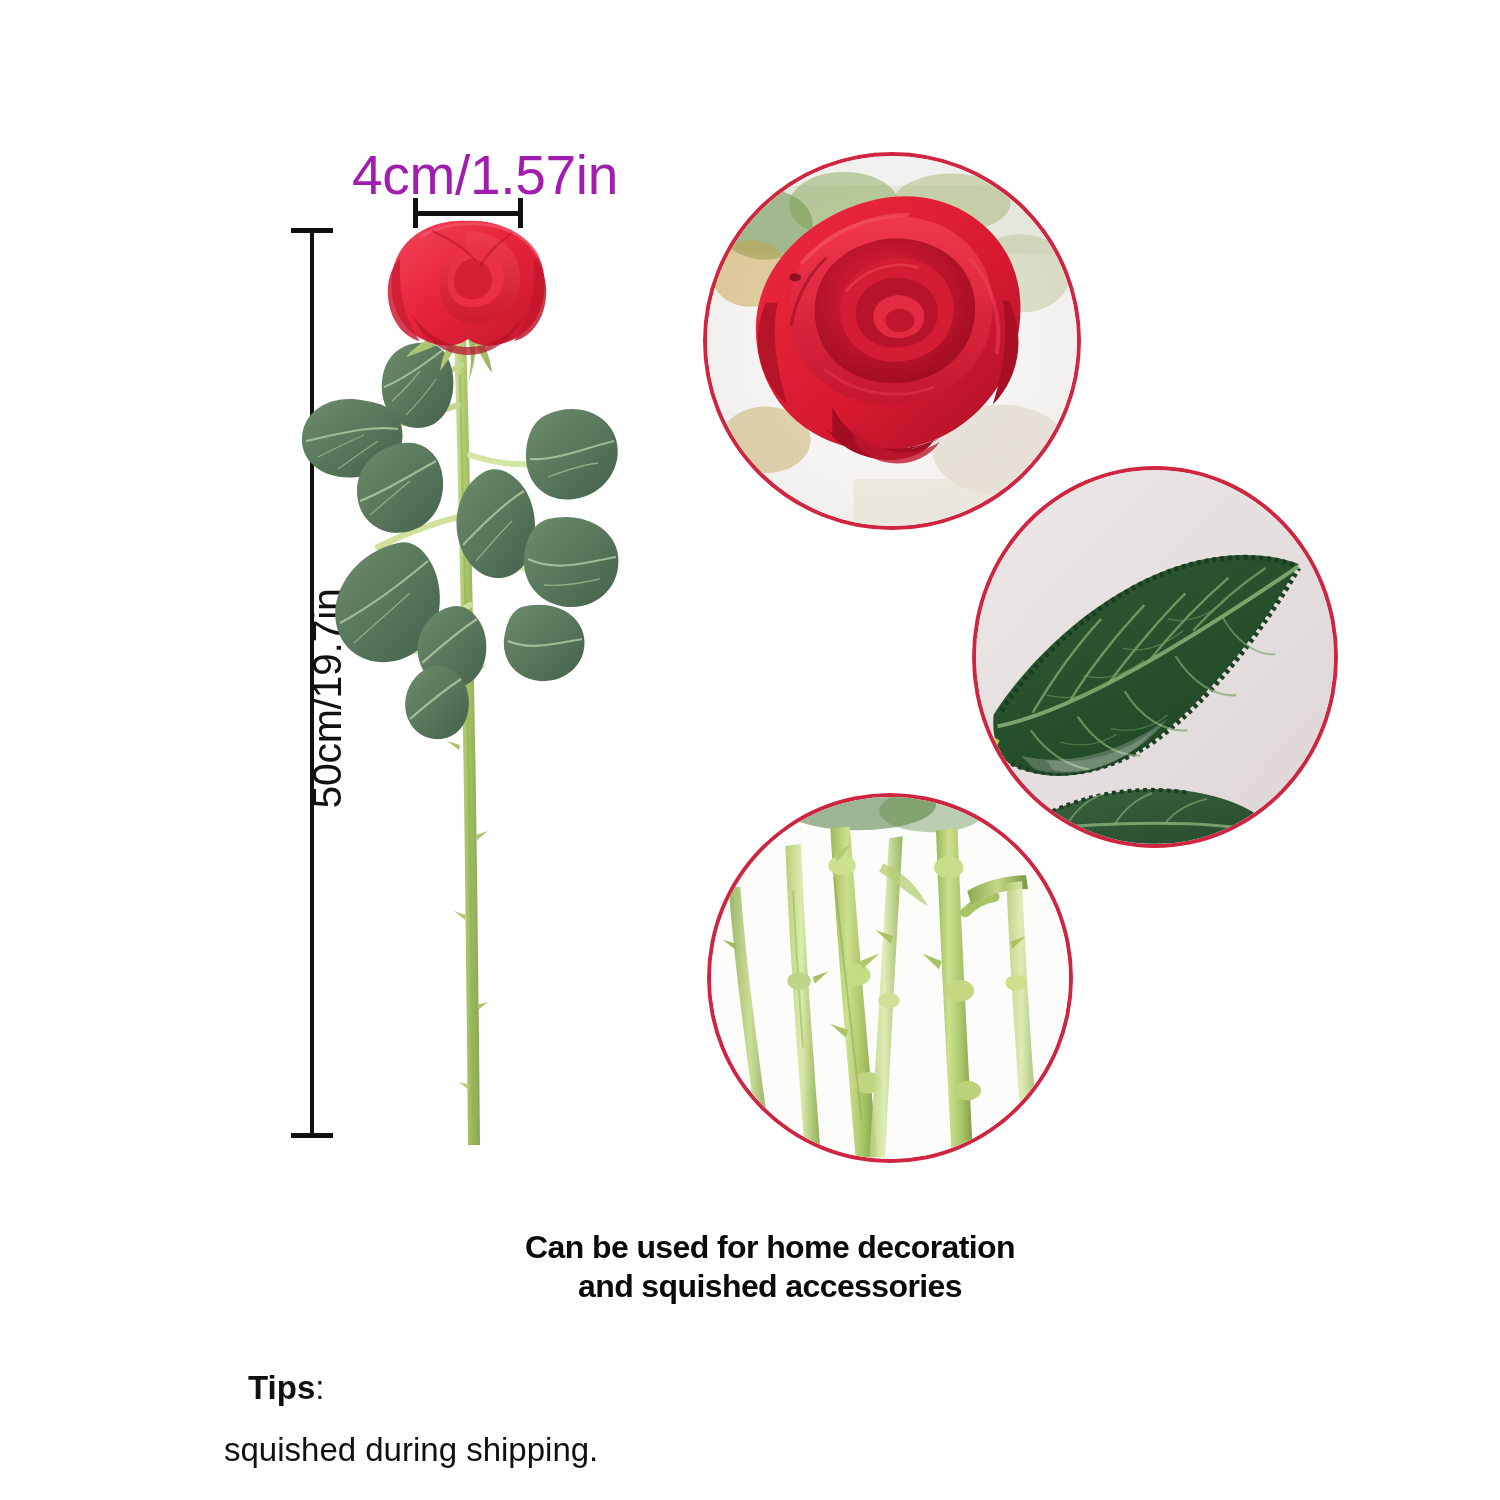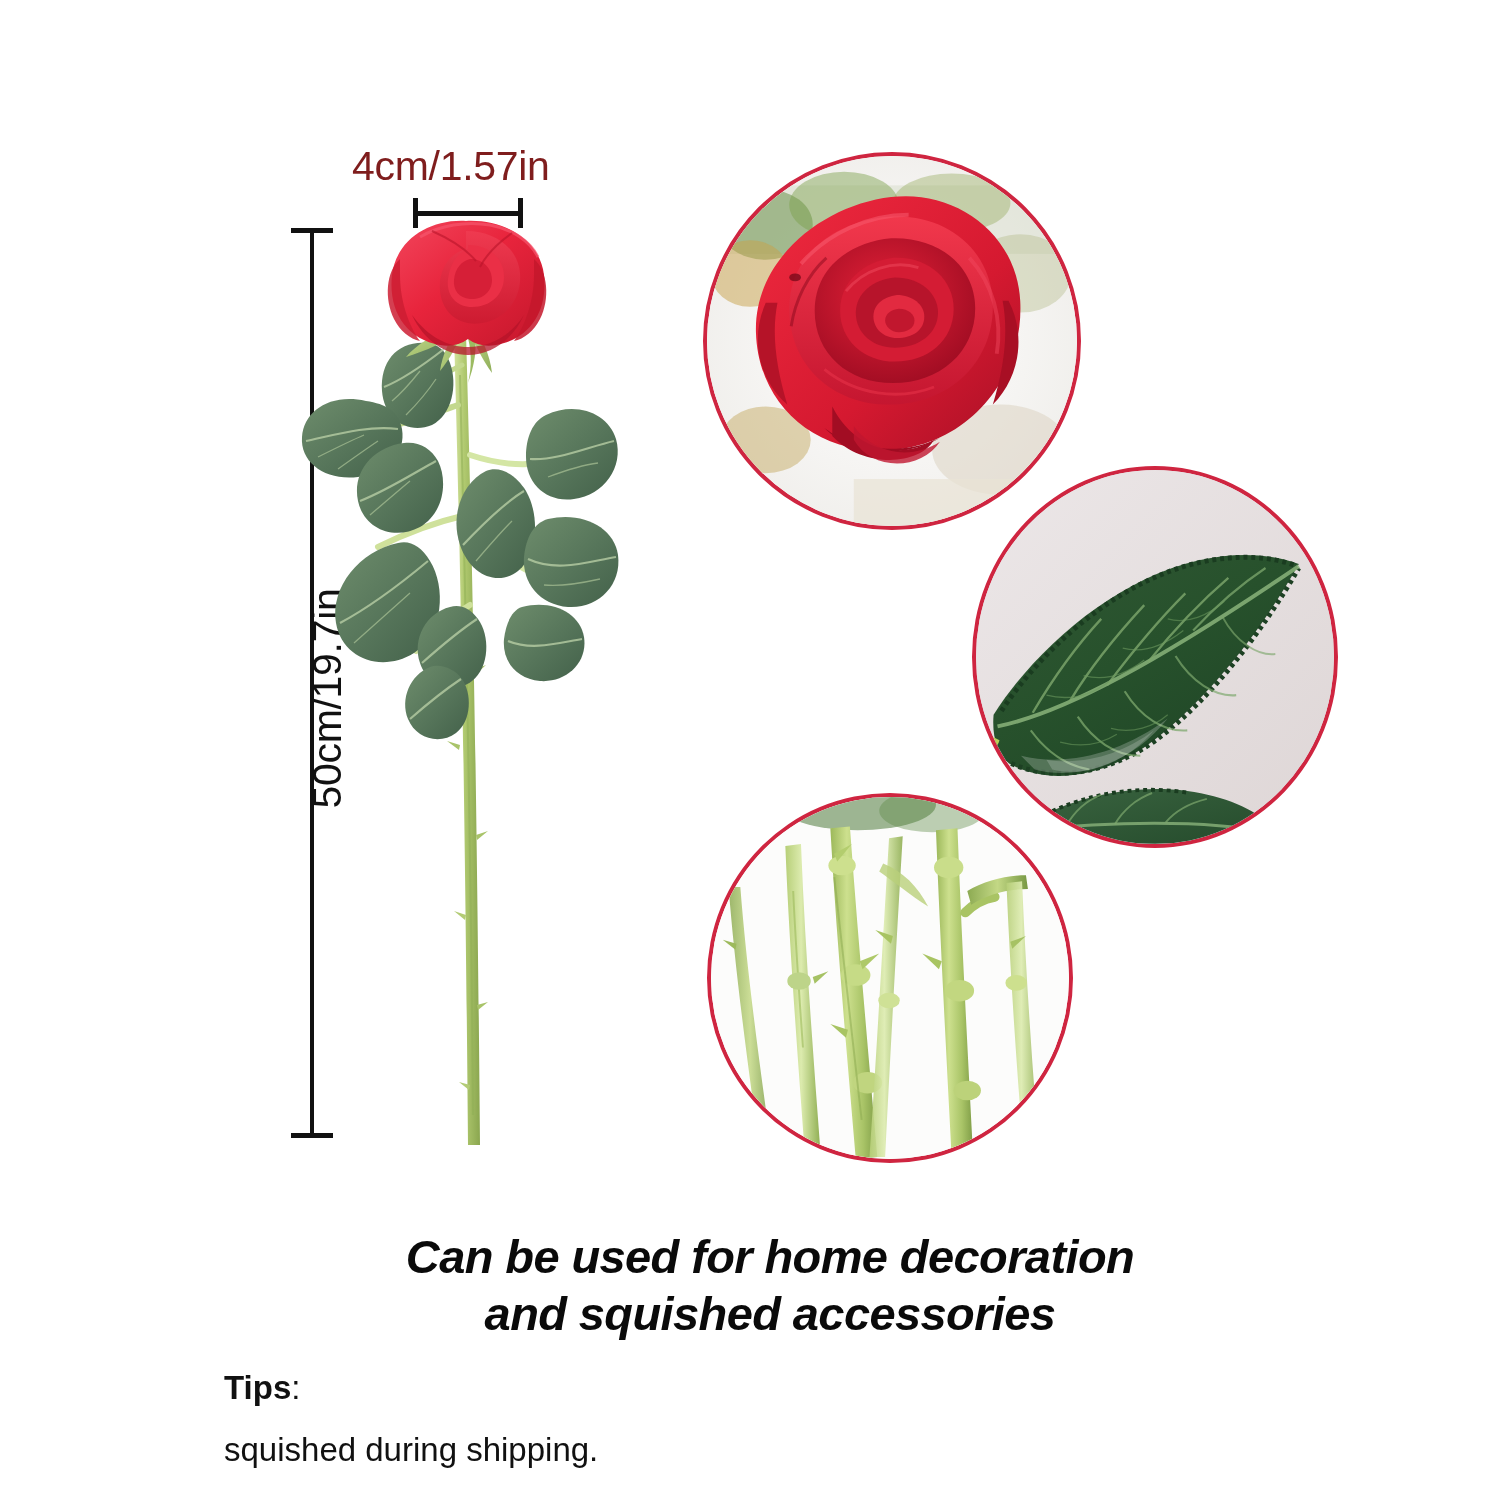--- a/index.html
+++ b/index.html
@@ -14,22 +14,22 @@
     background: #ffffff;
     overflow: hidden;
     font-family: "Liberation Sans", "DejaVu Sans", sans-serif;
   }
 
   
   .dim-label-h {
     position: absolute;
     left: 352px;
     top: 143px;
-    font-size: 41px;
-    color: #7f1d1d;
+    font-size: 55px;
+    color: #a21caf;
     white-space: nowrap;
     letter-spacing: -0.3px;
   }
   .dim-bracket-h {
     position: absolute;
     left: 413px;
     top: 198px;
     width: 110px;
     height: 30px;
   }
@@ -118,40 +118,39 @@
   }
   .detail-circle svg { display: block; width: 100%; height: 100%; }
 
   
   .headline {
     position: absolute;
     left: 150px;
     top: 1228px;
     width: 1240px;
     text-align: center;
-    font-size: 47px;
+    font-size: 32px;
     font-weight: bold;
     line-height: 1.22;
     color: #0a0a0a;
     letter-spacing: -0.6px;
-    font-style: italic;
   }
   .tips-block {
     position: absolute;
     left: 224px;
     top: 1366px;
     width: 1070px;
     color: #111111;
   }
   .tips-title {
     font-size: 33px;
     line-height: 1.35;
     margin-bottom: 13px;
   }
-  .tips-title b { font-weight: bold; }
+  .tips-title b { font-weight: bold; margin-left: 24px; }
   .tips-body {
     font-size: 33px;
     line-height: 1.58;
   }
 </style>
 </head>
 <body>
 
 <div id="page">
 

